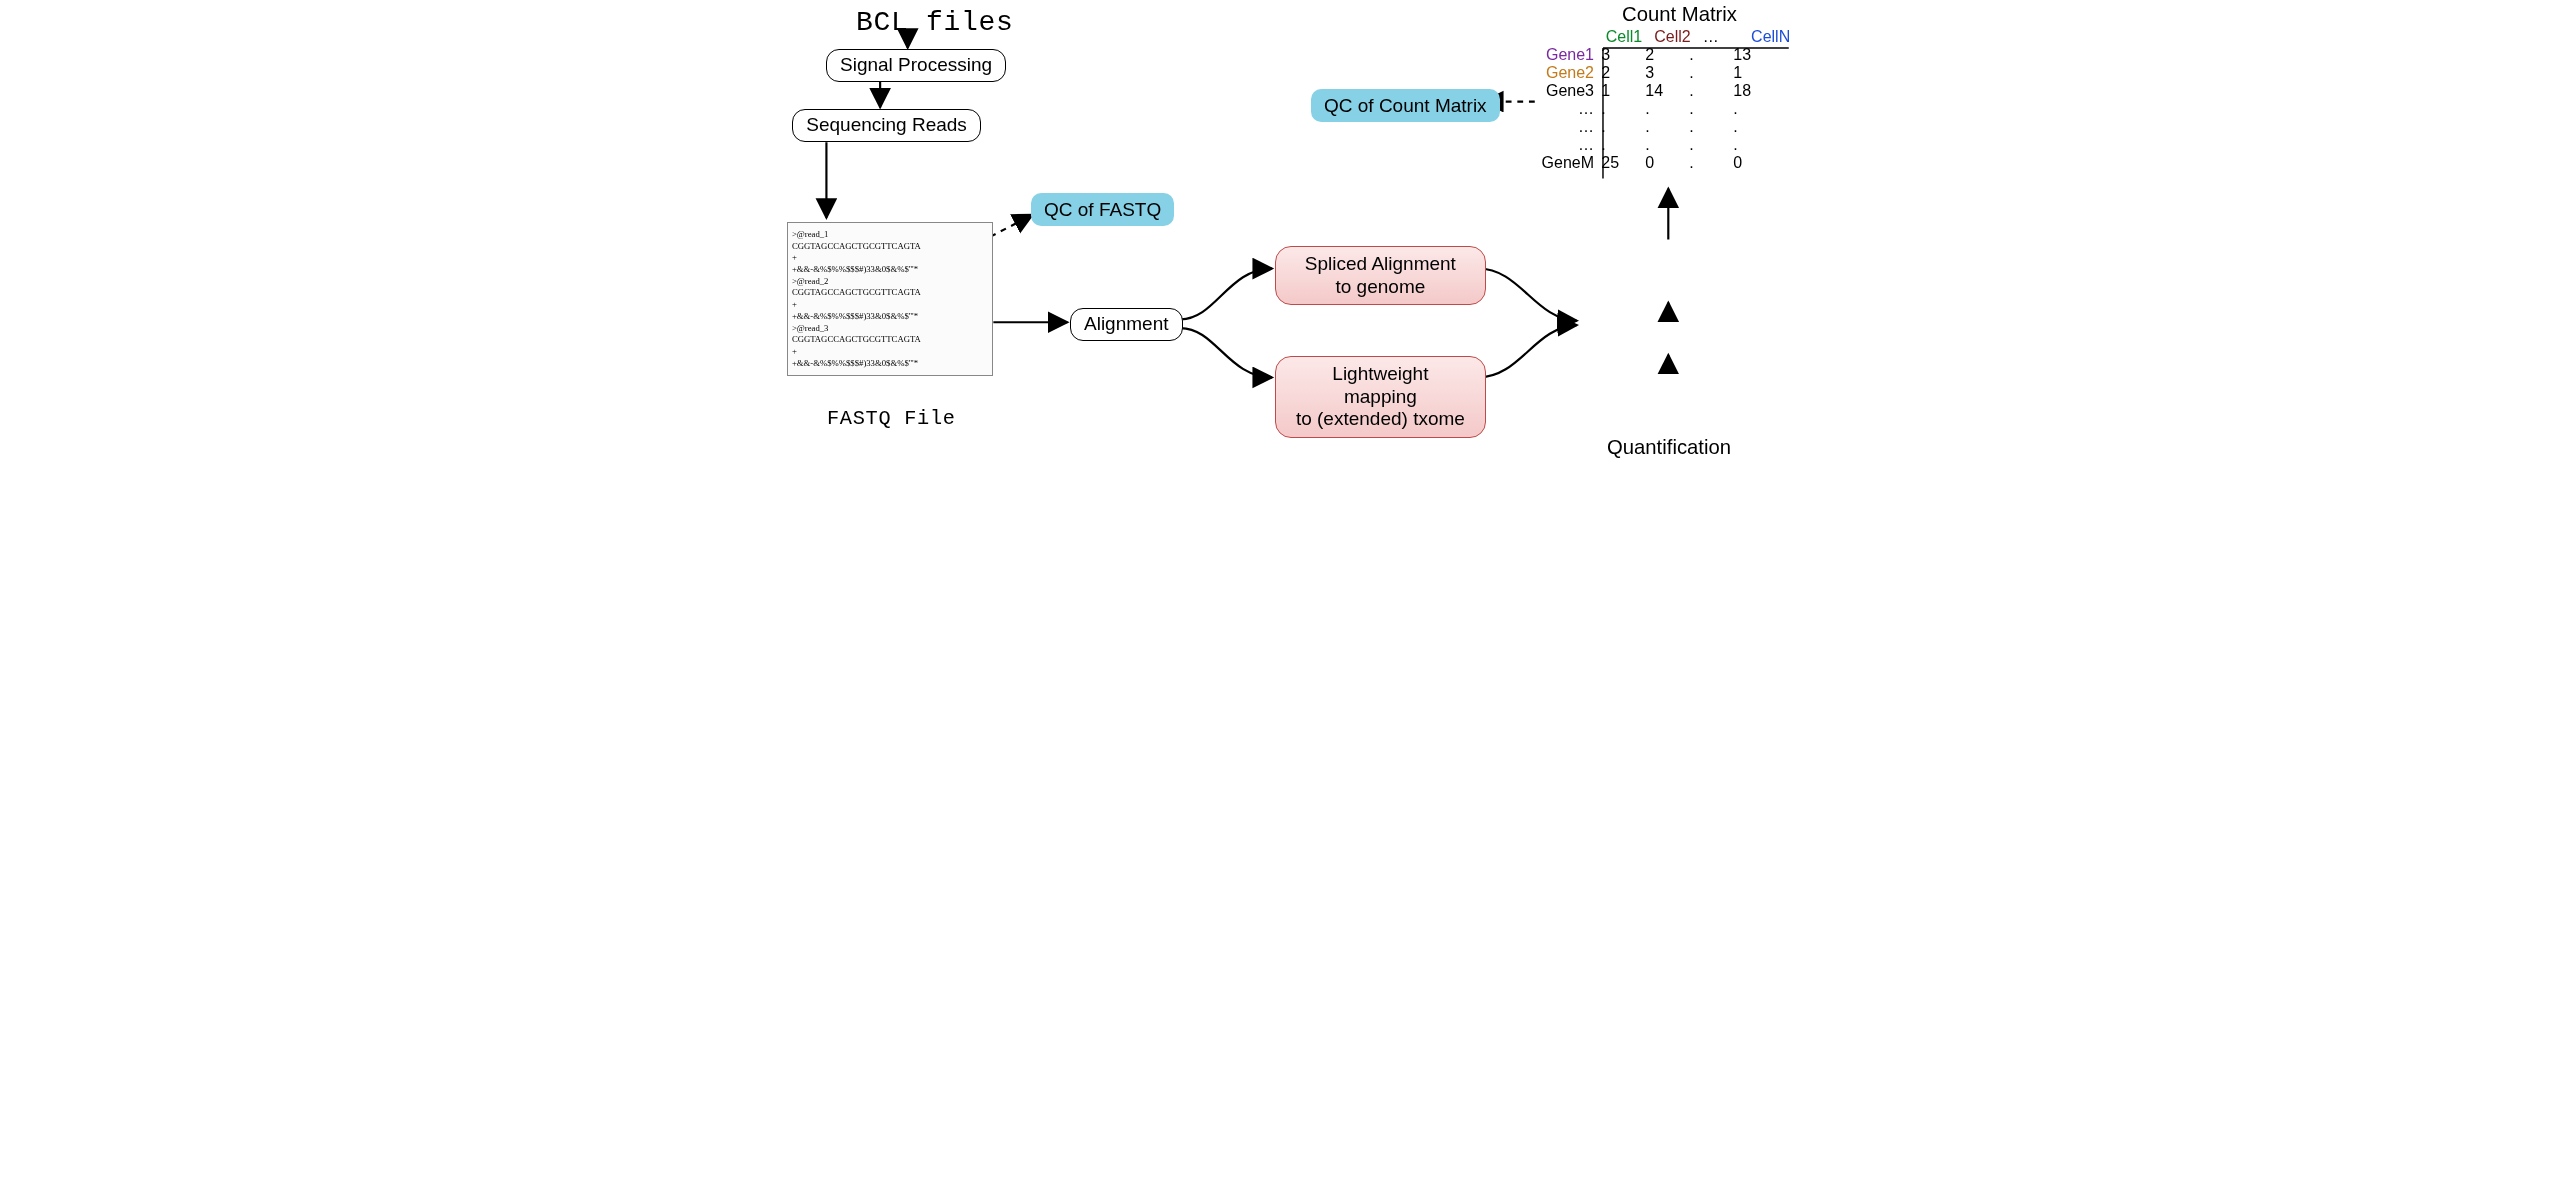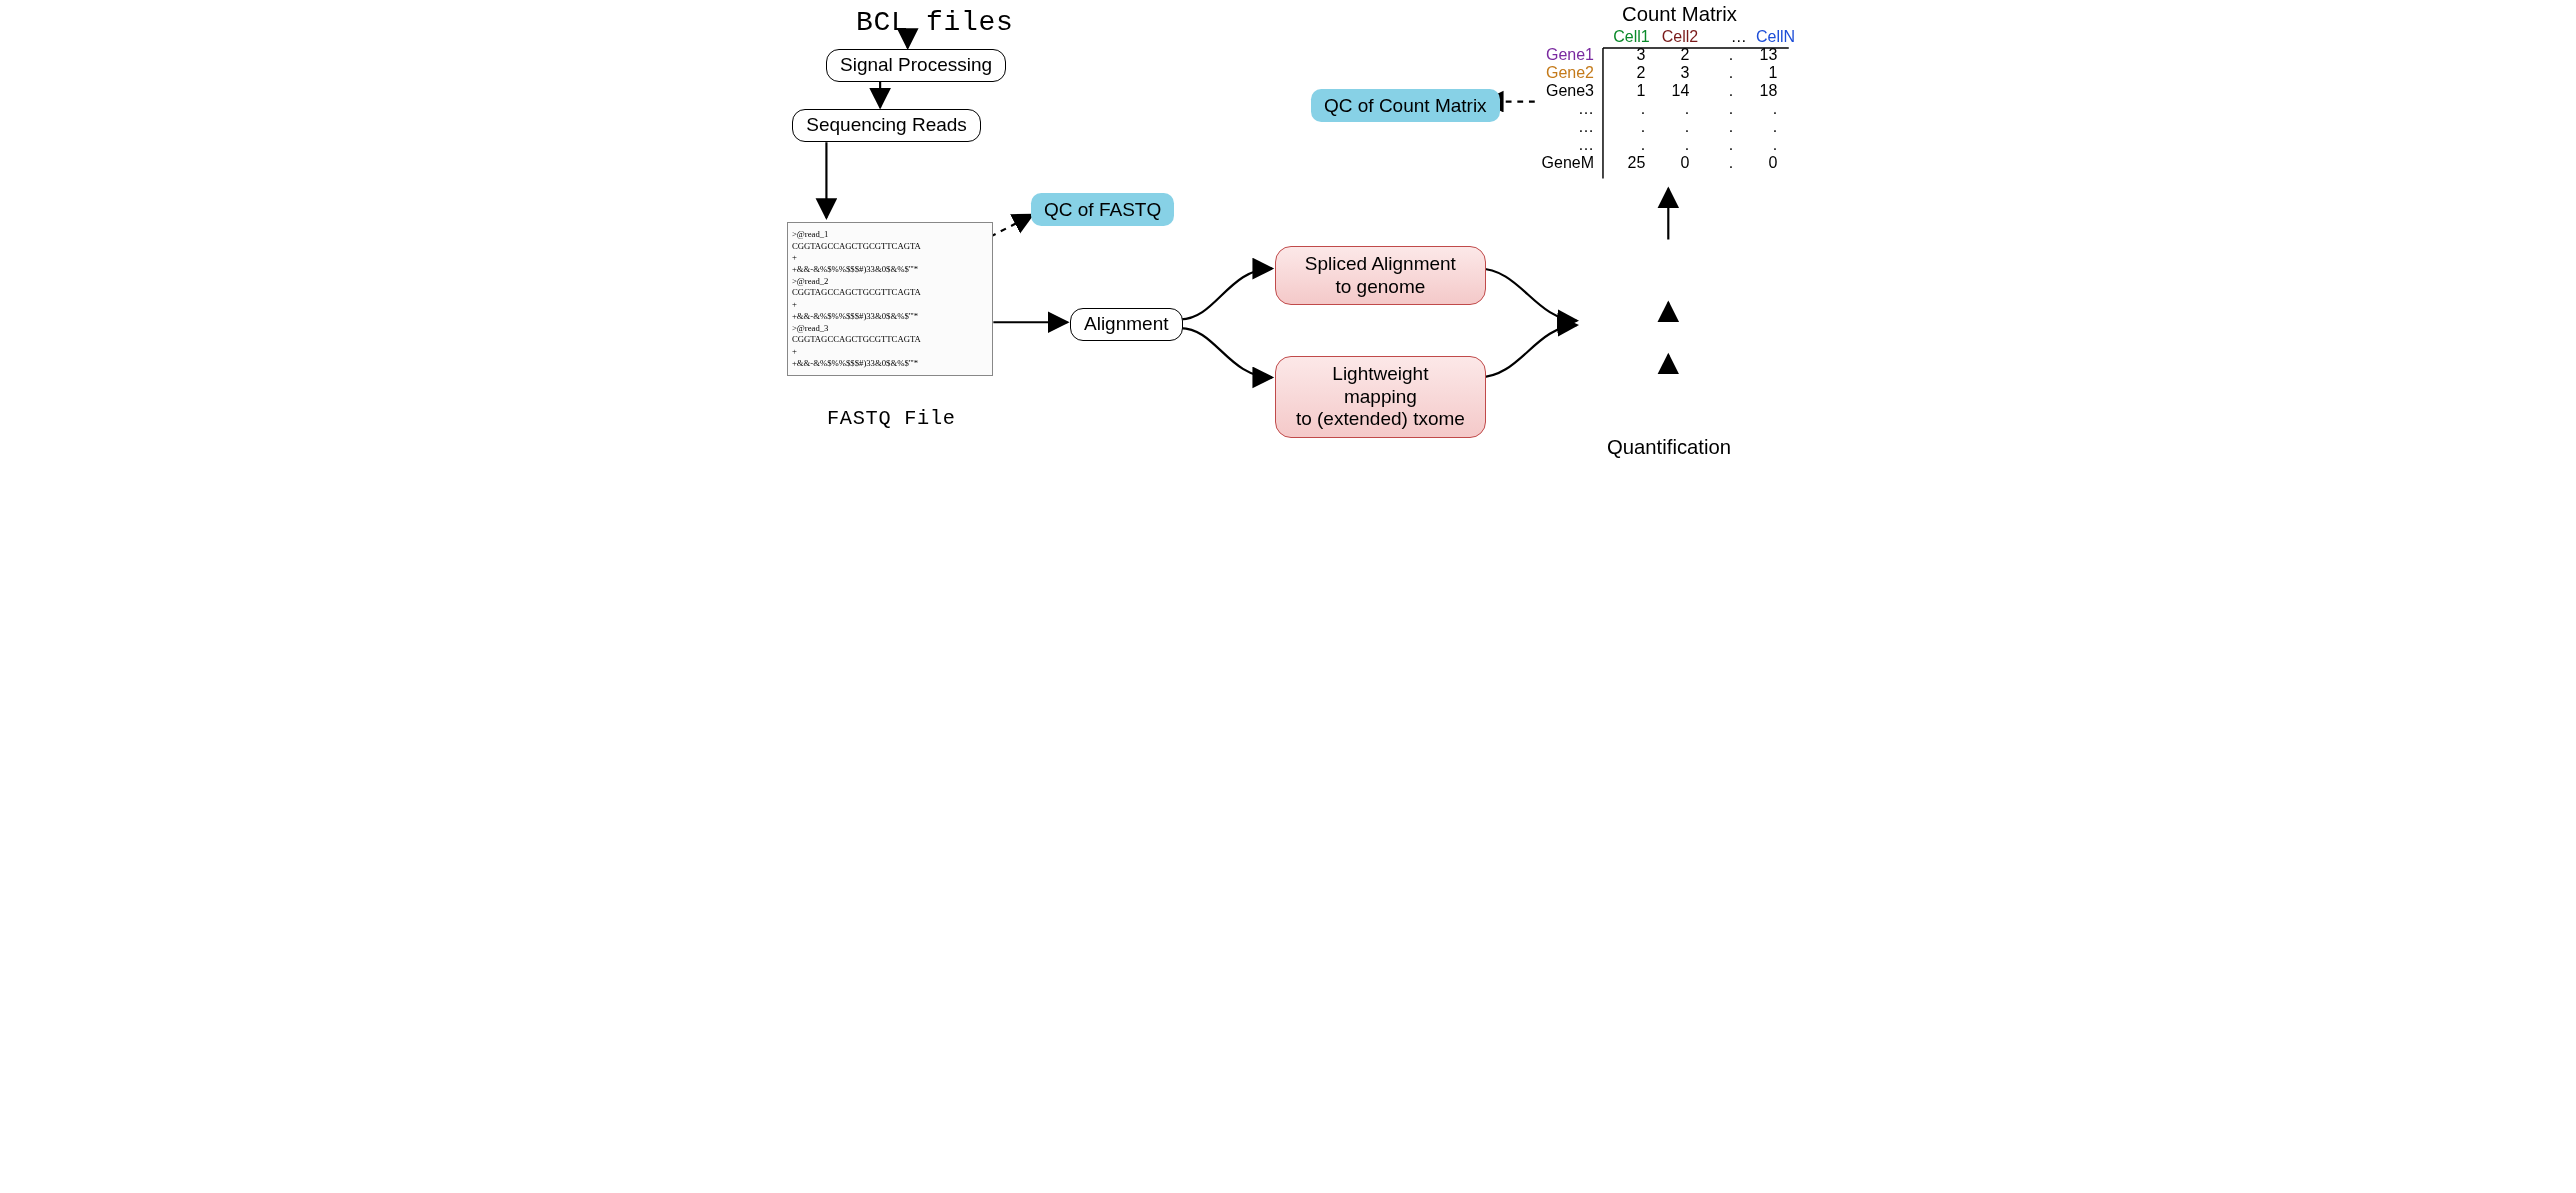--- a/index.html
+++ b/index.html
@@ -7,21 +7,21 @@
   .node{position:absolute;border:1.8px solid #000;border-radius:13px;background:#fff;padding:4.4px 13px;font-size:19px;text-align:left;line-height:1.15}
   .cyan{border:none;background:#87d1e6;border-radius:10.2px;padding:5.8px 13px;font-size:19px}
   .pink{border:1.3px solid #c04a4a;border-radius:16px;background:linear-gradient(#fce8e8,#f4c9c9);padding:5.8px 17.4px;font-size:19px;line-height:1.2;text-align:center}
   .monolabel{position:absolute;font-family:Liberation Mono, monospace;font-size:28px;letter-spacing:0.7px}
   .label{position:absolute;font-size:20.3px}
   .fastq{position:absolute;border:1.1px solid #888;background:#fbfbfb;font-family:Liberation Serif, serif;font-size:8.7px;line-height:1.35;padding:5.8px 4.4px;width:196px}
   .quant{position:absolute;background:#cfe5b9;width:182px;height:189px;border-radius:2.9px}
   .qnode{position:absolute;border:1.8px solid #000;border-radius:13px;background:#fff;padding:4.4px 10.2px;font-size:17.4px;text-align:center;left:50%;transform:translateX(-50%);white-space:nowrap}
   .matrix{position:absolute;font-size:16px}
   .matrix .gcol{display:inline-block;width:55px;text-align:right;padding-right:7.3px;}
-  .matrix .cell{display:inline-block;width:44px;text-align:right}
+  .matrix .cell{display:inline-block;width:44px;text-align:left}
   svg.arrows{position:absolute;left:0;top:0;width:1032px;height:479px;pointer-events:none}
 </style>
 </head>
 <body>
 
 <div class="stage">
 
   <svg class="arrows" viewBox="0 0 1420 660" width="1032" height="479">
     <defs>
       <marker id="ah" markerWidth="12" markerHeight="12" refX="9" refY="5" orient="auto">

